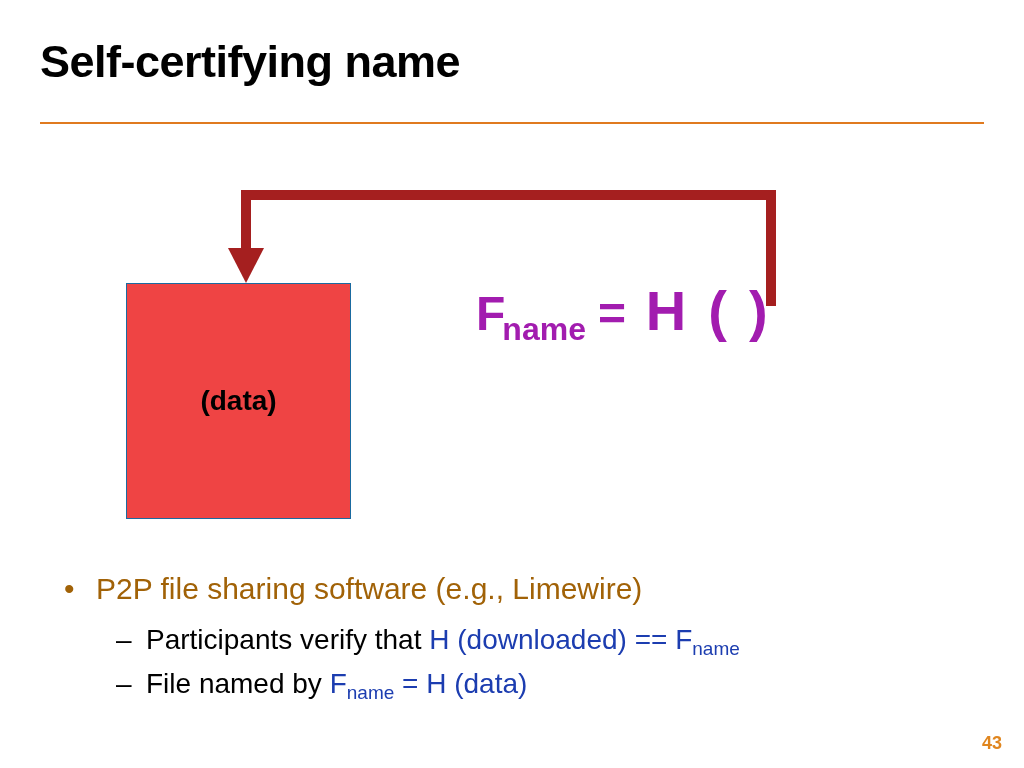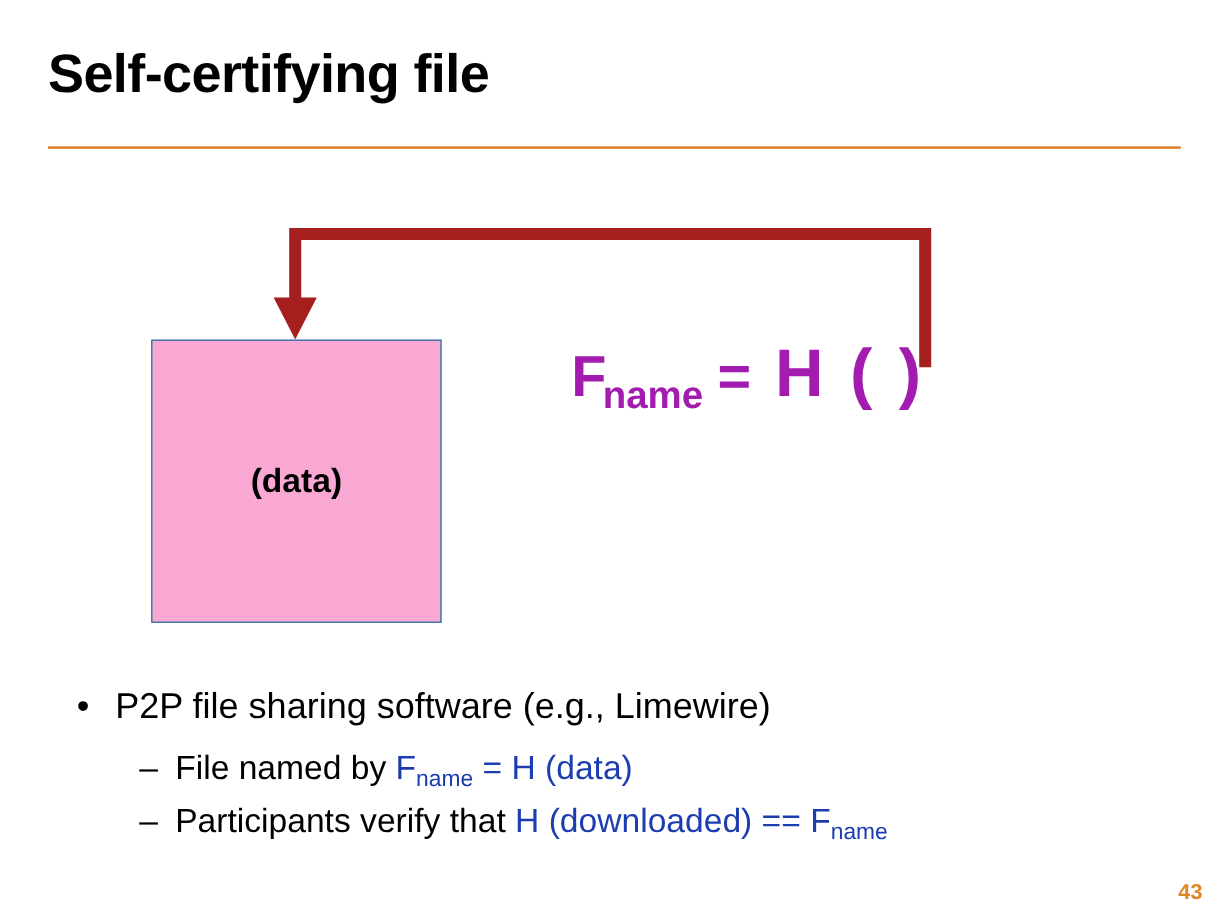--- a/index.html
+++ b/index.html
@@ -31,23 +31,23 @@
   }
   .arrow-svg {
     position: absolute;
     left: 0;
     top: 0;
   }
   .data-box {
     position: absolute;
     left: 126px;
     top: 283px;
-    width: 242px;
+    width: 225px;
     height: 236px;
-    background: #f9a8d4;
+    background: #ef4444;
     border: 1px solid #1a6aa0;
     box-sizing: border-box;
   }
   .data-box-label {
     position: absolute;
     left: 50%;
     top: 50%;
     transform: translate(-50%, -50%);
     font-size: 28px;
     font-weight: 700;
@@ -89,21 +89,21 @@
     top: 572px;
     width: 900px;
   }
   .bullets ul {
     margin: 0;
     padding: 0;
     list-style: none;
   }
   .lvl1 {
     font-size: 30px;
-    color: #000000;
+    color: #a16207;
     margin-bottom: 18px;
     position: relative;
     padding-left: 36px;
   }
   .lvl1::before {
     content: "•";
     position: absolute;
     left: 4px;
     top: 0;
     font-size: 30px;
@@ -135,42 +135,42 @@
     right: 22px;
     bottom: 14px;
     color: #e0861f;
     font-size: 18px;
     font-weight: 700;
   }
 </style>
 </head>
 <body>
 
-<div class="title">Self-certifying file</div>
+<div class="title">Self-certifying name</div>
 <div class="rule"></div>
 
 <svg class="arrow-svg" width="1024" height="768">
   <path d="M 771 306 L 771 195 L 246 195 L 246 256" stroke="#a51f1f" stroke-width="10" fill="none" stroke-linejoin="miter" stroke-linecap="butt"></path>
   <polygon points="246,283 228,248 264,248" fill="#a51f1f"></polygon>
 </svg>
 
 <div class="data-box">
   <div class="data-box-label">(data)</div>
 </div>
 
 <div class="formula">
   <span class="f">F</span><span class="sub">name</span><span class="eq">=</span>
   <span class="hparen">H(</span><span class="hparen" style="letter-spacing:0">)</span>
 </div>
 
 <div class="bullets">
   <ul>
     <li class="lvl1">P2P file sharing software (e.g., Limewire)</li>
     <li class="lvl2">
-      <span>File named by   </span><span class="blue"><span>F</span><span class="sub2">name</span><span> = H (data)</span></span>
+      <span>Participants verify that   </span><span class="blue"><span>H (downloaded) == F</span><span class="sub2">name</span></span>
     </li>
     <li class="lvl2">
-      <span>Participants verify that   </span><span class="blue"><span>H (downloaded) == F</span><span class="sub2">name</span></span>
+      <span>File named by   </span><span class="blue"><span>F</span><span class="sub2">name</span><span> = H (data)</span></span>
     </li>
   </ul>
 </div>
 
 <div class="page-num">43</div>
 
 </body></html>

